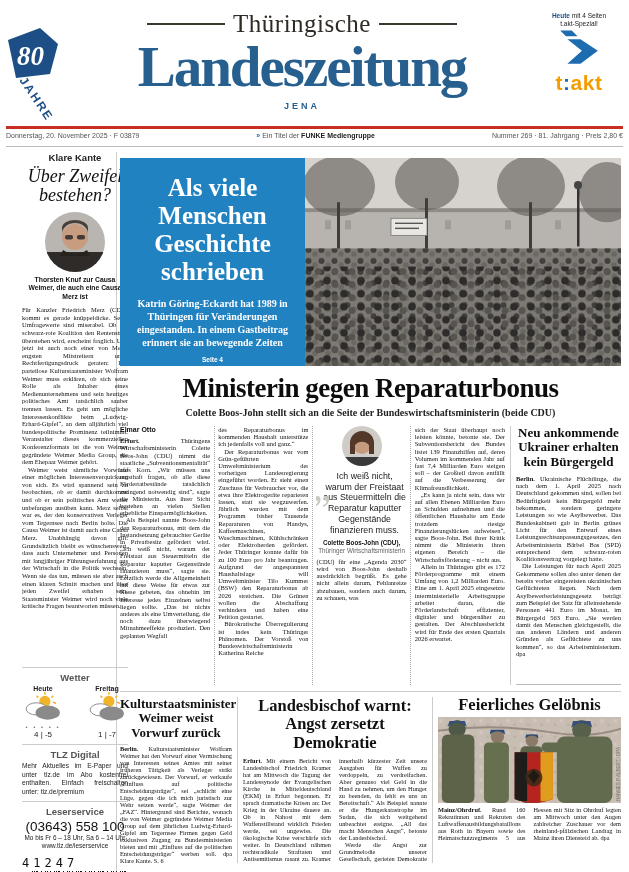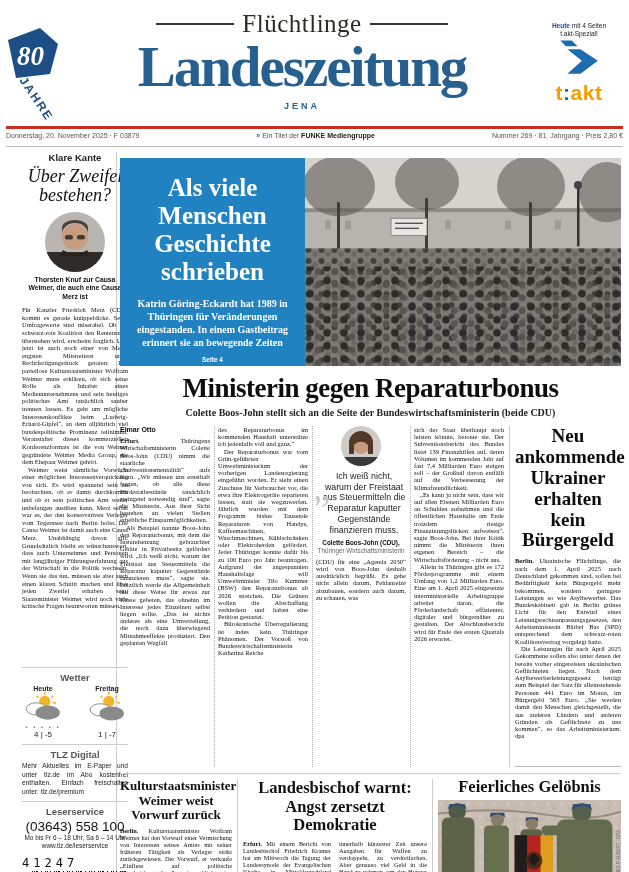--- a/index.html
+++ b/index.html
@@ -10,21 +10,21 @@
   .header { position:absolute; top:0; left:0; right:0; height:150px; }
   .badge80 { position:absolute; left:6px; top:26px; }
   .badge-jahre { position:absolute; left:28px; top:74px; transform:rotate(56deg); transform-origin:left top;
     font-family:"Liberation Sans",sans-serif; font-weight:bold; font-size:12px; letter-spacing:2px; color:#1d4e85; }
   .mast { position:absolute; left:70px; right:95px; top:10px; text-align:center; }
   .kickrow { display:flex; align-items:center; gap:8px; justify-content:center; }
   .kline { flex:1; max-width:78px; height:2px; background:#3b362e; }
   .kicker-t { font-size:25px; color:#2e2a24; letter-spacing:0.5px; }
   .mastword { font-size:57px; font-weight:bold; color:#27608f; letter-spacing:-2px; line-height:1.02; margin-top:0px; }
   .edition { margin-top:5px; font-family:"Liberation Sans",sans-serif; font-weight:bold; font-size:9px; letter-spacing:3px; color:#27608f; }
-  .promo { position:absolute; right:2px; top:22px; width:96px; text-align:center; font-family:"Liberation Sans",sans-serif; }
+  .promo { position:absolute; right:2px; top:12px; width:96px; text-align:center; font-family:"Liberation Sans",sans-serif; }
   .promo-txt { font-size:6.5px; color:#222; line-height:1.3; }
   .promo-txt b { color:#1d4e85; }
   .takt { font-family:"Liberation Sans",sans-serif; font-weight:bold; font-size:21px; letter-spacing:0.5px; margin-top:-4px; }
   .takt .o { color:#f49d00; } .takt .b { color:#1d6cb0; }
   .redrule { position:absolute; top:126px; left:6px; right:6px; height:3px; background:#c62f21; }
   .dateline { position:absolute; top:132px; left:6px; right:6px; display:flex; justify-content:space-between; align-items:baseline;
     font-family:"Liberation Sans",sans-serif; font-size:7px; color:#555; }
   .dateline .mid b { color:#222; } .dateline .mark { color:#1d6cb0; font-weight:bold; }
   .hairline-h { position:absolute; top:146px; left:6px; right:6px; height:1px; background:#bbb; }
 
@@ -72,21 +72,21 @@
   .vdot { border-left:1px dotted #aaa; margin:0 3.5px; }
   .vsolid { width:1px; background:#ccc; margin:0 5px; }
   .fig { text-align:center; margin-bottom:4px; }
   .fig svg { display:block; margin:0 auto 3px auto; }
   .quote { position:relative; font-family:"Liberation Sans",sans-serif; font-size:8.8px; line-height:1.22; color:#1a1a1a; padding:2px 0 0 6px; }
   .quote::before { content:"\201E"; position:absolute; left:-4px; top:-8px; font-family:"Liberation Serif",serif; font-size:42px; color:#c9c9c0; }
   .q-name { font-family:"Liberation Sans",sans-serif; font-weight:bold; font-size:6.3px; margin-top:4px; }
   .q-role { font-family:"Liberation Sans",sans-serif; font-size:6.3px; color:#666; }
 
   .ukr { width:106px; }
-  .ukr-title { text-align:center; font-weight:bold; font-size:19px; line-height:1.1; color:#0d0d0d; }
+  .ukr-title { text-align:center; font-weight:bold; font-size:13px; line-height:1.1; color:#0d0d0d; }
   .ukr-body { margin-top:6px; font-size:6.5px; line-height:7.3px; text-align:justify; height:205px; overflow:hidden; }
   .ukr-body p + p { text-indent:6px; }
   .ukr-rule { height:1px; background:#bbb; margin-top:4px; }
 
   .bottom { display:flex; margin-top:6px; border-top:1px solid #ccc; padding-top:5px; height:172px; overflow:hidden; }
   .bsep { width:1px; background:#ccc; margin:0 5px; }
   .art-w { width:112px; }
   .art-w h3 { text-align:center; font-size:13px; line-height:1.12; }
   .art-w .body { margin-top:4px; font-size:6.3px; line-height:7px; text-align:justify; height:122px; overflow:hidden; }
   .art-b { width:184px; }
@@ -111,21 +111,21 @@
       <svg width="54" height="56" viewBox="0 0 54 56">
         <polygon points="2,14 34,2 52,18 44,48 10,52" fill="#1d4e85"></polygon>
         <text x="11" y="39" font-size="27" font-style="italic" font-weight="bold" fill="#ffffff" font-family="Liberation Serif, serif">80</text>
       </svg>
     </div>
     <div class="badge-jahre">JAHRE</div>
 
     <div class="mast">
       <div class="kickrow">
         <span class="kline"></span>
-        <span class="kicker-t">Flüchtlinge</span>
+        <span class="kicker-t">Thüringische</span>
         <span class="kline"></span>
       </div>
       <div class="mastword">Landeszeitung</div>
       <div class="edition">JENA</div>
     </div>
 
     <div class="promo">
       <div class="promo-txt">
         <b>Heute</b><span> mit 4 Seiten</span><br>
         <span>t.akt-Spezial!</span>

